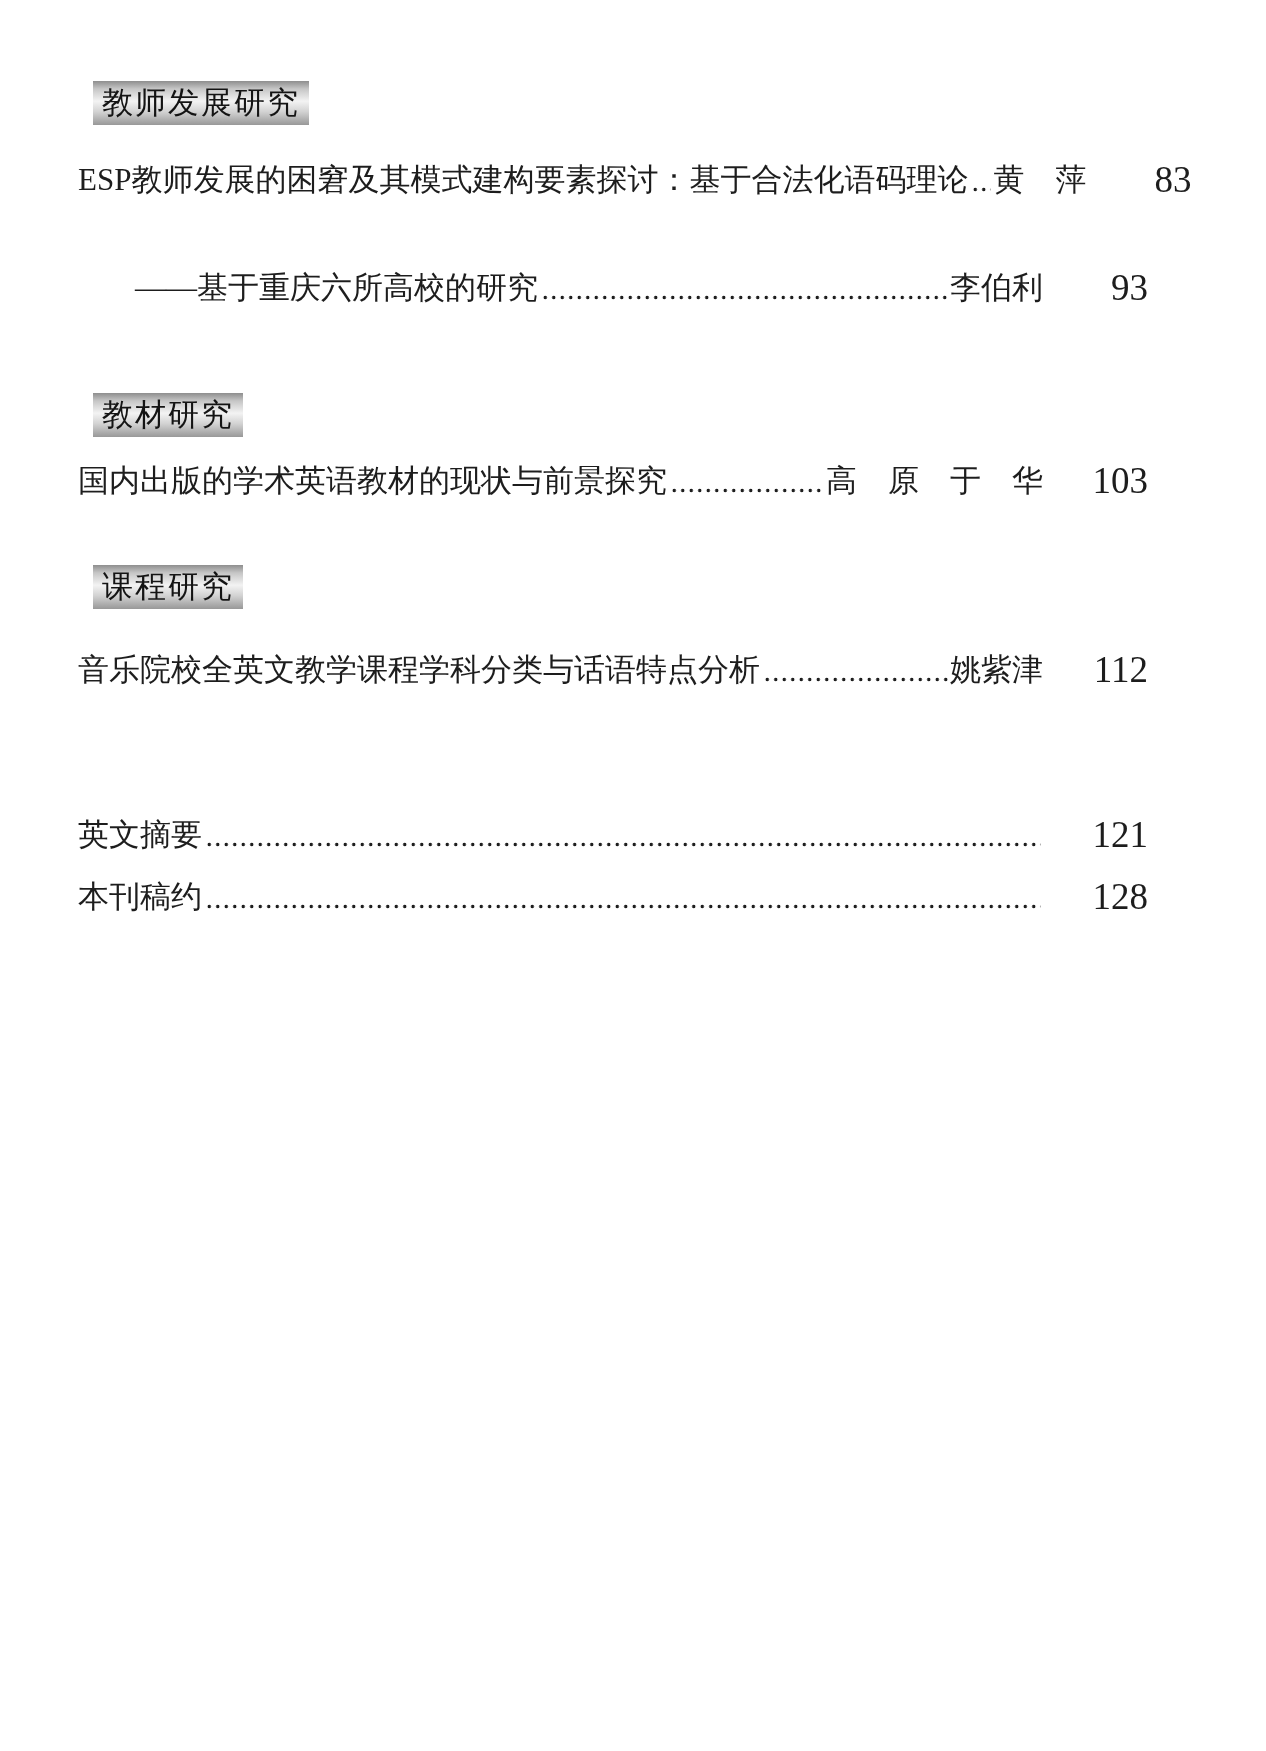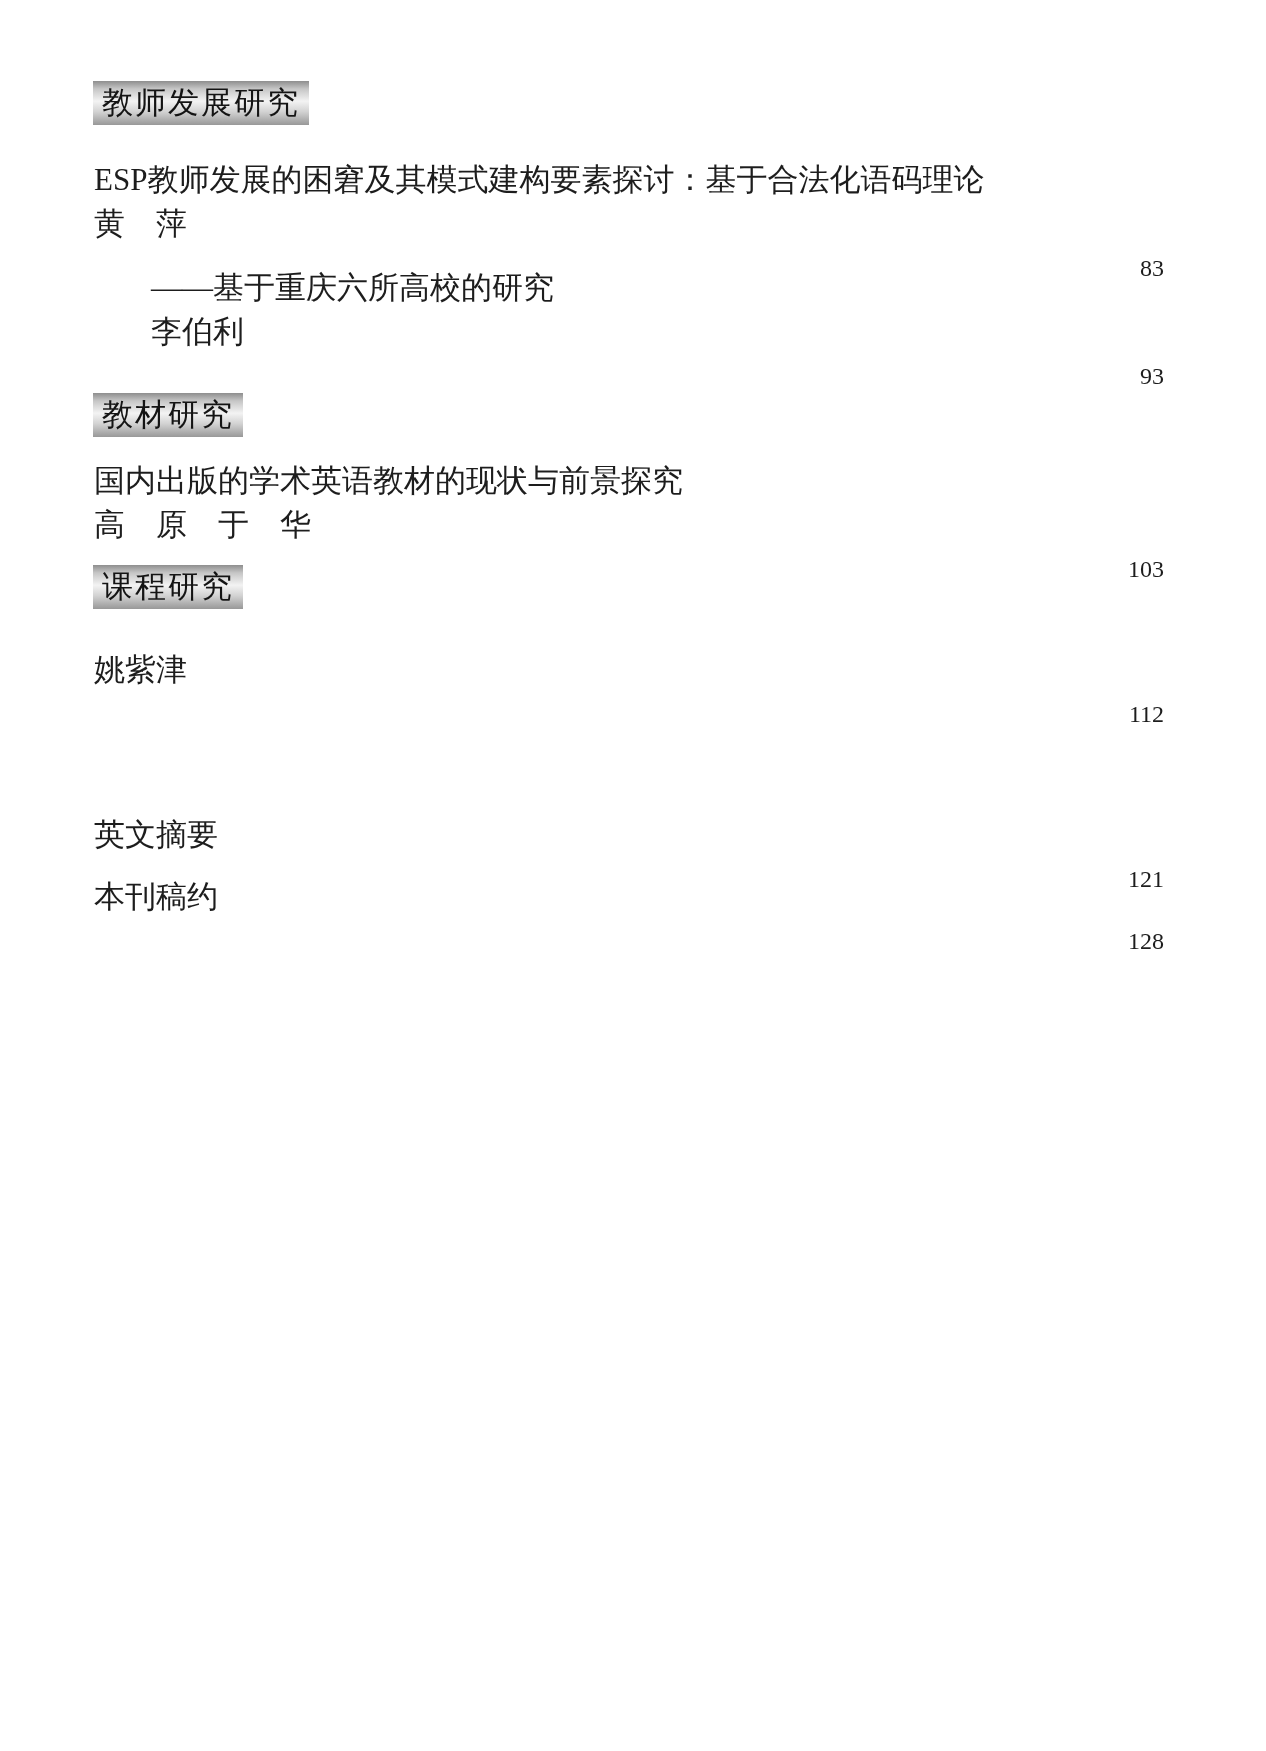--- a/index.html
+++ b/index.html
@@ -23,46 +23,45 @@
     font-size: 31px;
     letter-spacing: 2px;
     color: #141414;
     background: linear-gradient(to bottom,
       #8e8e8e 0%, #c6c6c6 18%, #f3f3f3 46%, #d2d2d2 70%, #989898 100%);
     white-space: pre;
   }
 
   .row {
     position: absolute;
-    left: 94px;
+    left: 78px;
     width: 1070px;
     height: 44px;
     display: flex;
     font-size: 31px;
     line-height: 44px;
     box-sizing: border-box;
-    flex-direction: column;
   }
   .row.indent { padding-left: 57px; }
 
   .title  { white-space: pre; flex: 0 0 auto; }
   .author { white-space: pre; flex: 0 0 auto; }
   .leader {
     flex: 1 1 auto;
     min-width: 20px;
     margin: 0 2px 0 3px;
     background-image: radial-gradient(circle, #1e1e1e 1.5px, transparent 2px);
     background-size: 8.5px 8.5px;
     background-repeat: repeat-x;
     background-position: left calc(100% - 9px);
   }
   .pagenum {
     flex: 0 0 105px;
     text-align: right;
-    font-size: 24px;
+    font-size: 37px;
   }
 </style>
 </head>
 <body>
 
 <div class="page">
 
   <div class="sec-header" style="top:81px">教师发展研究</div>
 
   <div class="row" style="top:158px">
@@ -85,20 +84,21 @@
   <div class="row" style="top:459px">
     <span class="title">国内出版的学术英语教材的现状与前景探究</span>
     <span class="leader"></span>
     <span class="author">高　原　于　华</span>
     <span class="pagenum">103</span>
   </div>
 
   <div class="sec-header" style="top:565px">课程研究</div>
 
   <div class="row" style="top:648px">
+    <span class="title">音乐院校全英文教学课程学科分类与话语特点分析</span>
     <span class="leader"></span>
     <span class="author">姚紫津</span>
     <span class="pagenum">112</span>
   </div>
 
   <div class="row" style="top:813px">
     <span class="title">英文摘要</span>
     <span class="leader"></span>
     <span class="pagenum">121</span>
   </div>

